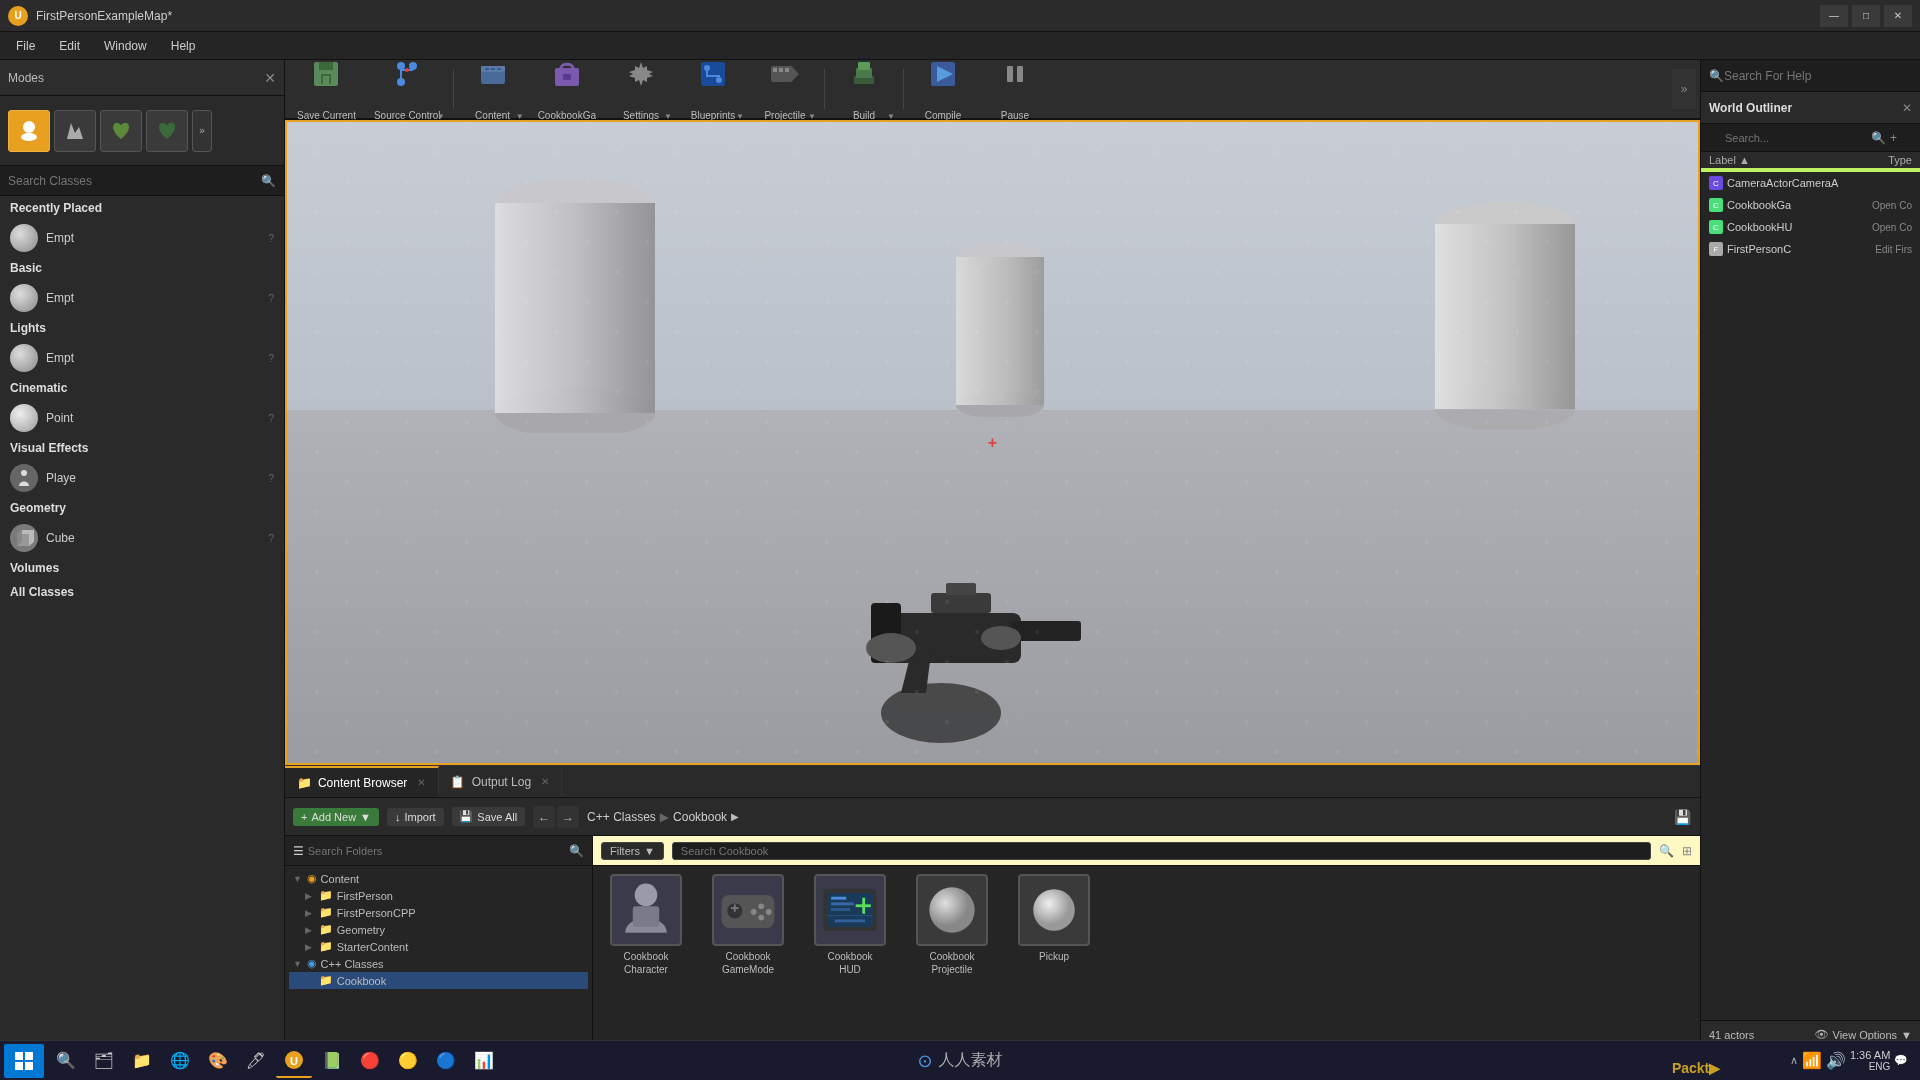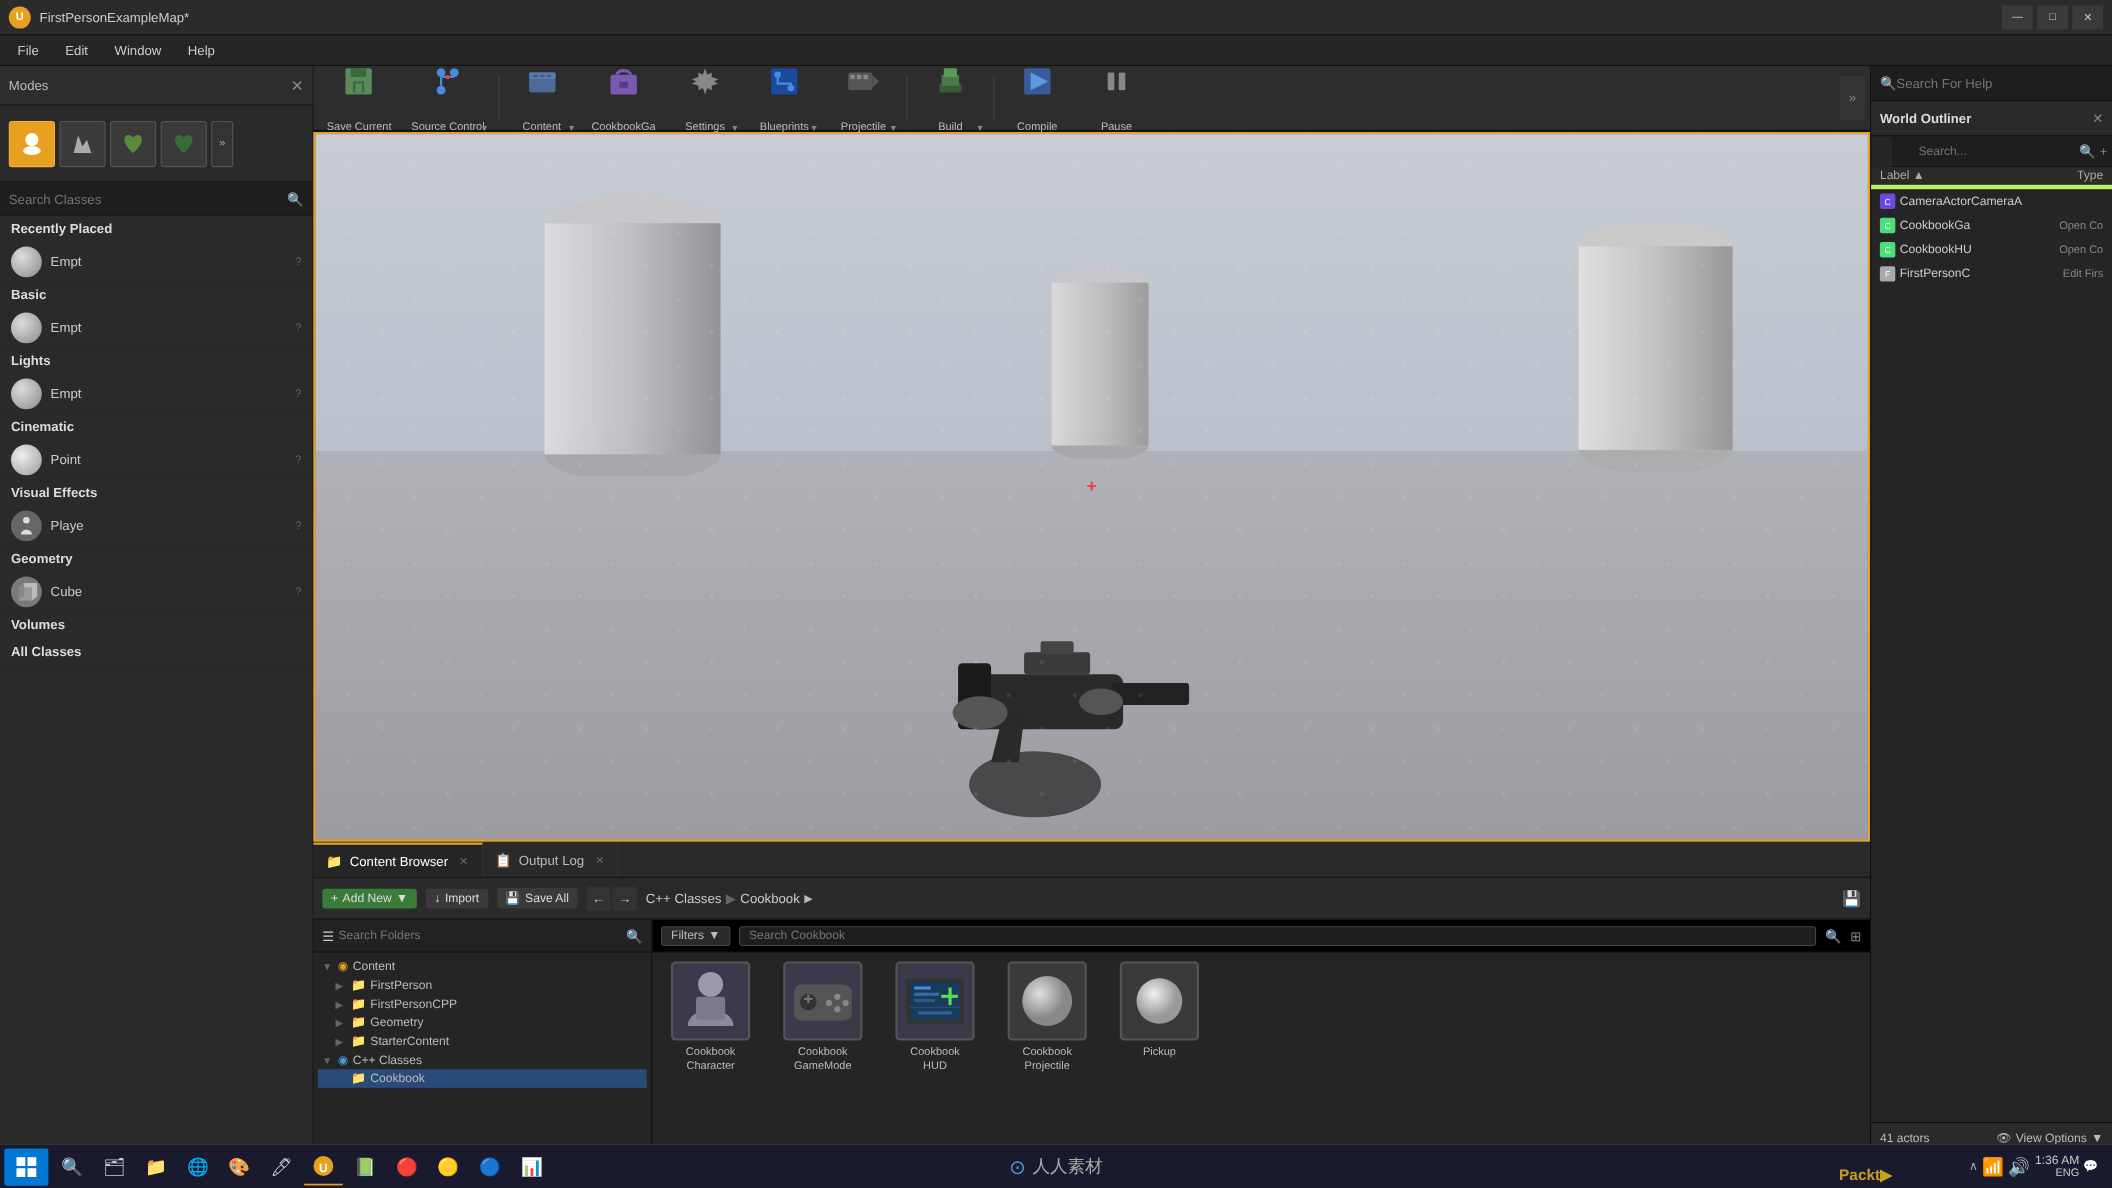--- a/index.html
+++ b/index.html
@@ -67,21 +67,21 @@
     #bottom-toolbar { height: 38px; background: #2a2a2a; display: flex; align-items: center; padding: 0 8px; gap: 8px; border-bottom: 1px solid #111; }
     .bt-btn { display: flex; align-items: center; gap: 4px; padding: 3px 8px; background: #3a7a3a; border-radius: 3px; cursor: pointer; color: #ddd; font-size: 11px; }
     .bt-btn.import { background: #3a3a3a; }
     .bt-btn.save-all { background: #3a3a3a; }
     .bt-nav { display: flex; gap: 2px; }
     .bt-nav-btn { width: 22px; height: 22px; background: #333; border-radius: 3px; display: flex; align-items: center; justify-content: center; cursor: pointer; color: #bbb; font-size: 12px; }
     .bt-path { display: flex; align-items: center; gap: 4px; flex: 1; }
     .bt-path-sep { color: #666; }
     .bt-path-arrow { color: #bbb; font-size: 10px; cursor: pointer; }
     .bt-save-icon { margin-left: auto; color: #888; cursor: pointer; font-size: 14px; }
-    #filter-bar { height: 30px; background: #000000; display: flex; align-items: center; padding: 0 8px; gap: 8px; border-bottom: 1px solid #111; }
+    #filter-bar { height: 30px; background: #fef9c3; display: flex; align-items: center; padding: 0 8px; gap: 8px; border-bottom: 1px solid #111; }
     .filter-btn { display: flex; align-items: center; gap: 4px; padding: 2px 8px; background: #2a2a2a; border: 1px solid #444; border-radius: 3px; cursor: pointer; color: #bbb; font-size: 11px; }
     .filter-search { flex: 1; background: #1e1e1e; border: 1px solid #444; border-radius: 3px; padding: 2px 8px; color: #ccc; font-size: 11px; outline: none; }
     .filter-icon { color: #888; font-size: 12px; cursor: pointer; }
     #content-area { flex: 1; background: #252525; display: flex; flex-direction: column; padding: 8px; overflow: hidden; position: relative; }
     .content-grid { display: flex; gap: 12px; flex-wrap: wrap; }
     .content-item { display: flex; flex-direction: column; align-items: center; gap: 4px; cursor: pointer; width: 90px; }
     .content-thumb { width: 72px; height: 72px; background: #3a3a3a; border: 2px solid #555; border-radius: 4px; display: flex; align-items: center; justify-content: center; overflow: hidden; }
     .content-thumb svg, .content-thumb canvas { width: 100%; height: 100%; }
     .content-label { font-size: 10px; color: #bbb; text-align: center; line-height: 1.3; }
     #status-bar { height: 24px; background: #222; display: flex; align-items: center; padding: 0 12px; border-top: 1px solid #111; gap: 20px; }
@@ -93,21 +93,21 @@
     .folder-item { display: flex; align-items: center; gap: 4px; padding: 2px 4px; cursor: pointer; color: #bbb; font-size: 11px; }
     .folder-item.selected { background: #2a4a7a; }
     .folder-item.indent1 { padding-left: 16px; }
     .folder-expand { color: #666; font-size: 9px; width: 10px; }
 
     
     #right-panel { width: 220px; background: #252525; border-left: 1px solid #111; display: flex; flex-direction: column; }
     #outliner-header { height: 32px; background: #2a2a2a; display: flex; align-items: center; padding: 0 8px; border-bottom: 1px solid #111; }
     #outliner-title { font-size: 12px; color: #ddd; flex: 1; font-weight: bold; }
     #outliner-close { color: #888; cursor: pointer; font-size: 12px; }
-    #outliner-search { height: 28px; background: #1e1e1e; display: flex; align-items: center; padding: 0 24px; gap: 4px; border-bottom: 1px solid #111; margin-left: 19px; }
+    #outliner-search { height: 28px; background: #1e1e1e; display: flex; align-items: center; padding: 0 24px; gap: 4px; border-bottom: 1px solid #111; }
     #outliner-search input { flex: 1; background: transparent; border: none; color: #ccc; font-size: 11px; outline: none; }
     #outliner-columns { display: flex; padding: 2px 8px; background: #2a2a2a; border-bottom: 4px solid #bef264; }
     .outliner-col { font-size: 11px; color: #aaa; flex: 1; }
     .outliner-col.type-col { text-align: right; }
     #actor-list { flex: 1; overflow-y: auto; }
     .actor-item { display: flex; align-items: center; padding: 2px 8px; cursor: pointer; gap: 4px; height: 22px; }
     .actor-icon { width: 14px; height: 14px; background: #4a7adf; border-radius: 2px; flex-shrink: 0; display: flex; align-items: center; justify-content: center; font-size: 8px; color: #fff; }
     .actor-icon.cam { background: #6a4adf; }
     .actor-icon.mesh { background: #4adf7a; }
     .actor-name { font-size: 11px; color: #ccc; flex: 1; white-space: nowrap; overflow: hidden; text-overflow: ellipsis; }

